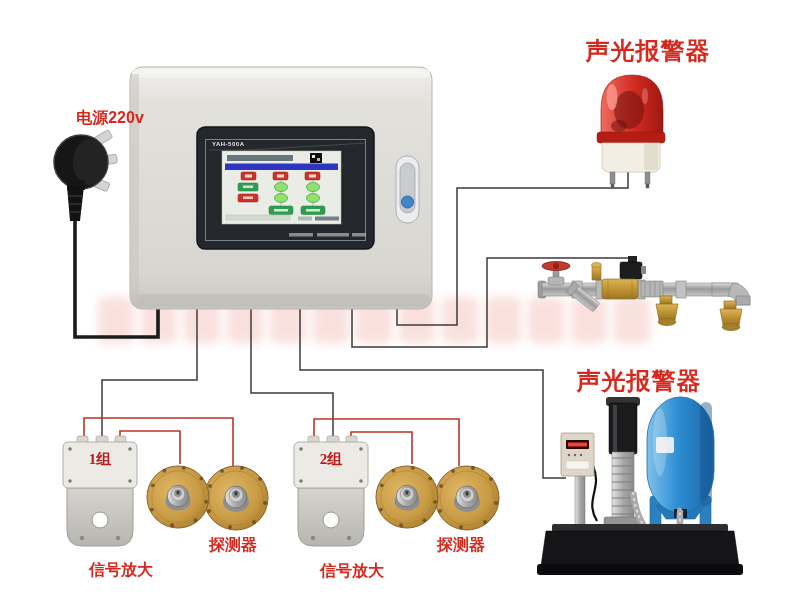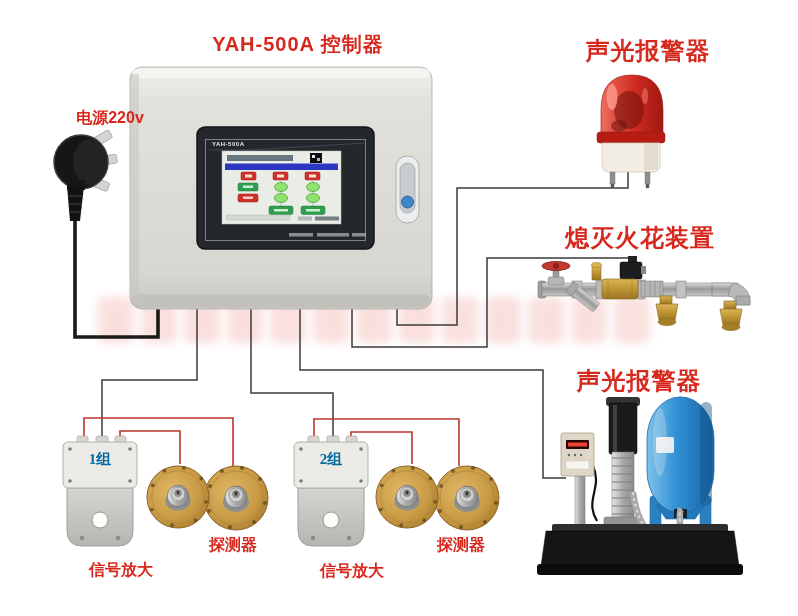--- a/index.html
+++ b/index.html
@@ -4,21 +4,21 @@
 <style>
   html,body{margin:0;padding:0;background:#ffffff;}
   #stage{position:relative;width:798px;height:616px;background:#ffffff;overflow:hidden;
          font-family:"Liberation Sans",sans-serif;}
   #scene{position:absolute;left:0;top:0;}
   .label{position:absolute;transform:translateX(-50%);font-weight:bold;
          color:#d7281d;white-space:nowrap;line-height:1;}
   .lab-title{font-size:20px;letter-spacing:1px;}
   .lab-big{font-size:24px;letter-spacing:1px;}
   .lab-mid{font-size:16px;margin-left:20px;}
-  .lab-grp{font-size:15px;color:#0369a1;font-family:"Liberation Serif",serif;}
+  .lab-grp{font-size:15px;color:#b91c1c;font-family:"Liberation Serif",serif;}
   .lab-brand{font-size:6px;color:#e8eaec;font-weight:bold;letter-spacing:.5px;
              transform:none;}
   #watermark{position:absolute;left:98px;top:297px;display:flex;gap:7px;opacity:.28;}
   #watermark span{width:36px;height:46px;background:#ea9287;border-radius:7px;
                   filter:blur(5px);}
 </style>
 </head>
 <body>
 
 <div id="stage">
@@ -350,24 +350,22 @@
 
     <g>
       <use href="#amp" transform="translate(294,442)"></use>
     </g>
     <g>
       <use href="#detector" transform="translate(467,498)"></use>
       <use href="#detector" transform="translate(407,497) scale(.97)"></use>
     </g>
   </svg>
 
-  <div class="label lab-title" style="left:298px;top:34px">YAH-500A 控制器</div>
   <div class="label lab-mid" style="left:90px;top:110px">电源220v</div>
   <div class="label lab-big" style="left:648px;top:39px">声光报警器</div>
-  <div class="label lab-big" style="left:640px;top:226px">熄灭火花装置</div>
   <div class="label lab-big" style="left:639px;top:369px">声光报警器</div>
 
   <div class="label lab-grp" style="left:100px;top:452px">1组</div>
   <div class="label lab-grp" style="left:331px;top:452px">2组</div>
 
   <div class="label lab-mid" style="left:213px;top:537px">探测器</div>
   <div class="label lab-mid" style="left:441px;top:537px">探测器</div>
   <div class="label lab-mid" style="left:101px;top:562px">信号放大</div>
   <div class="label lab-mid" style="left:332px;top:563px">信号放大</div>
 

